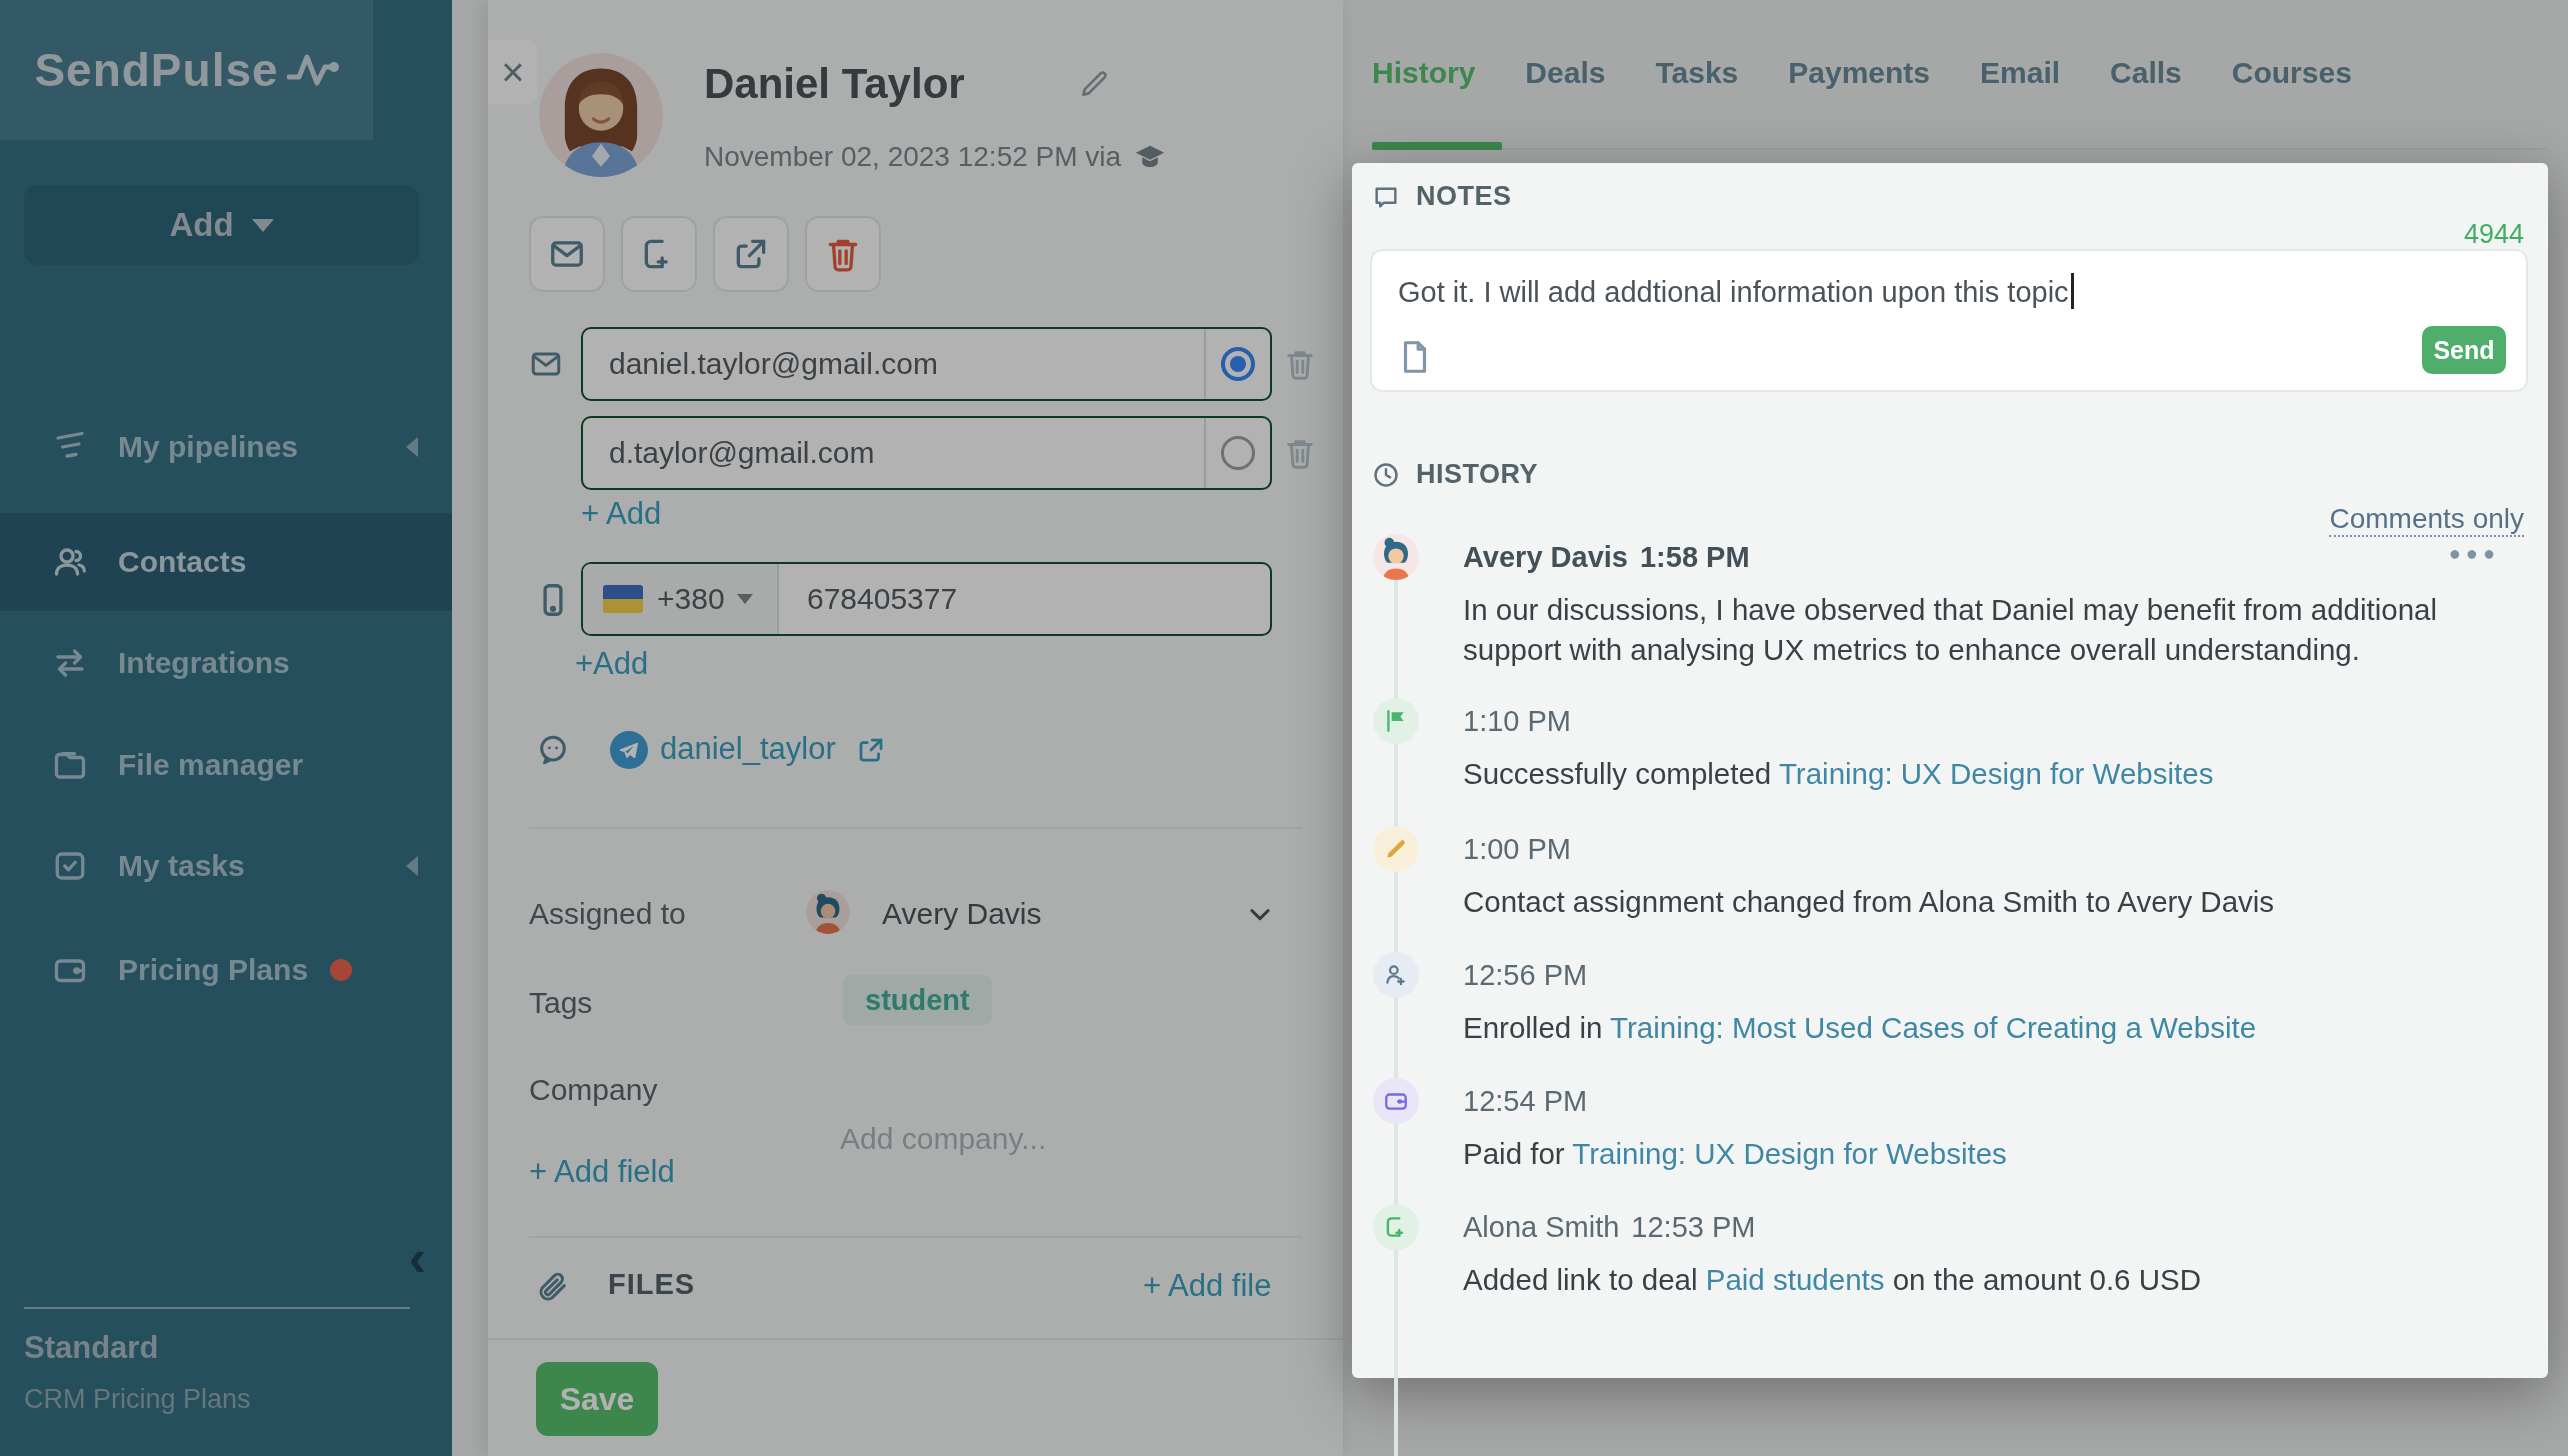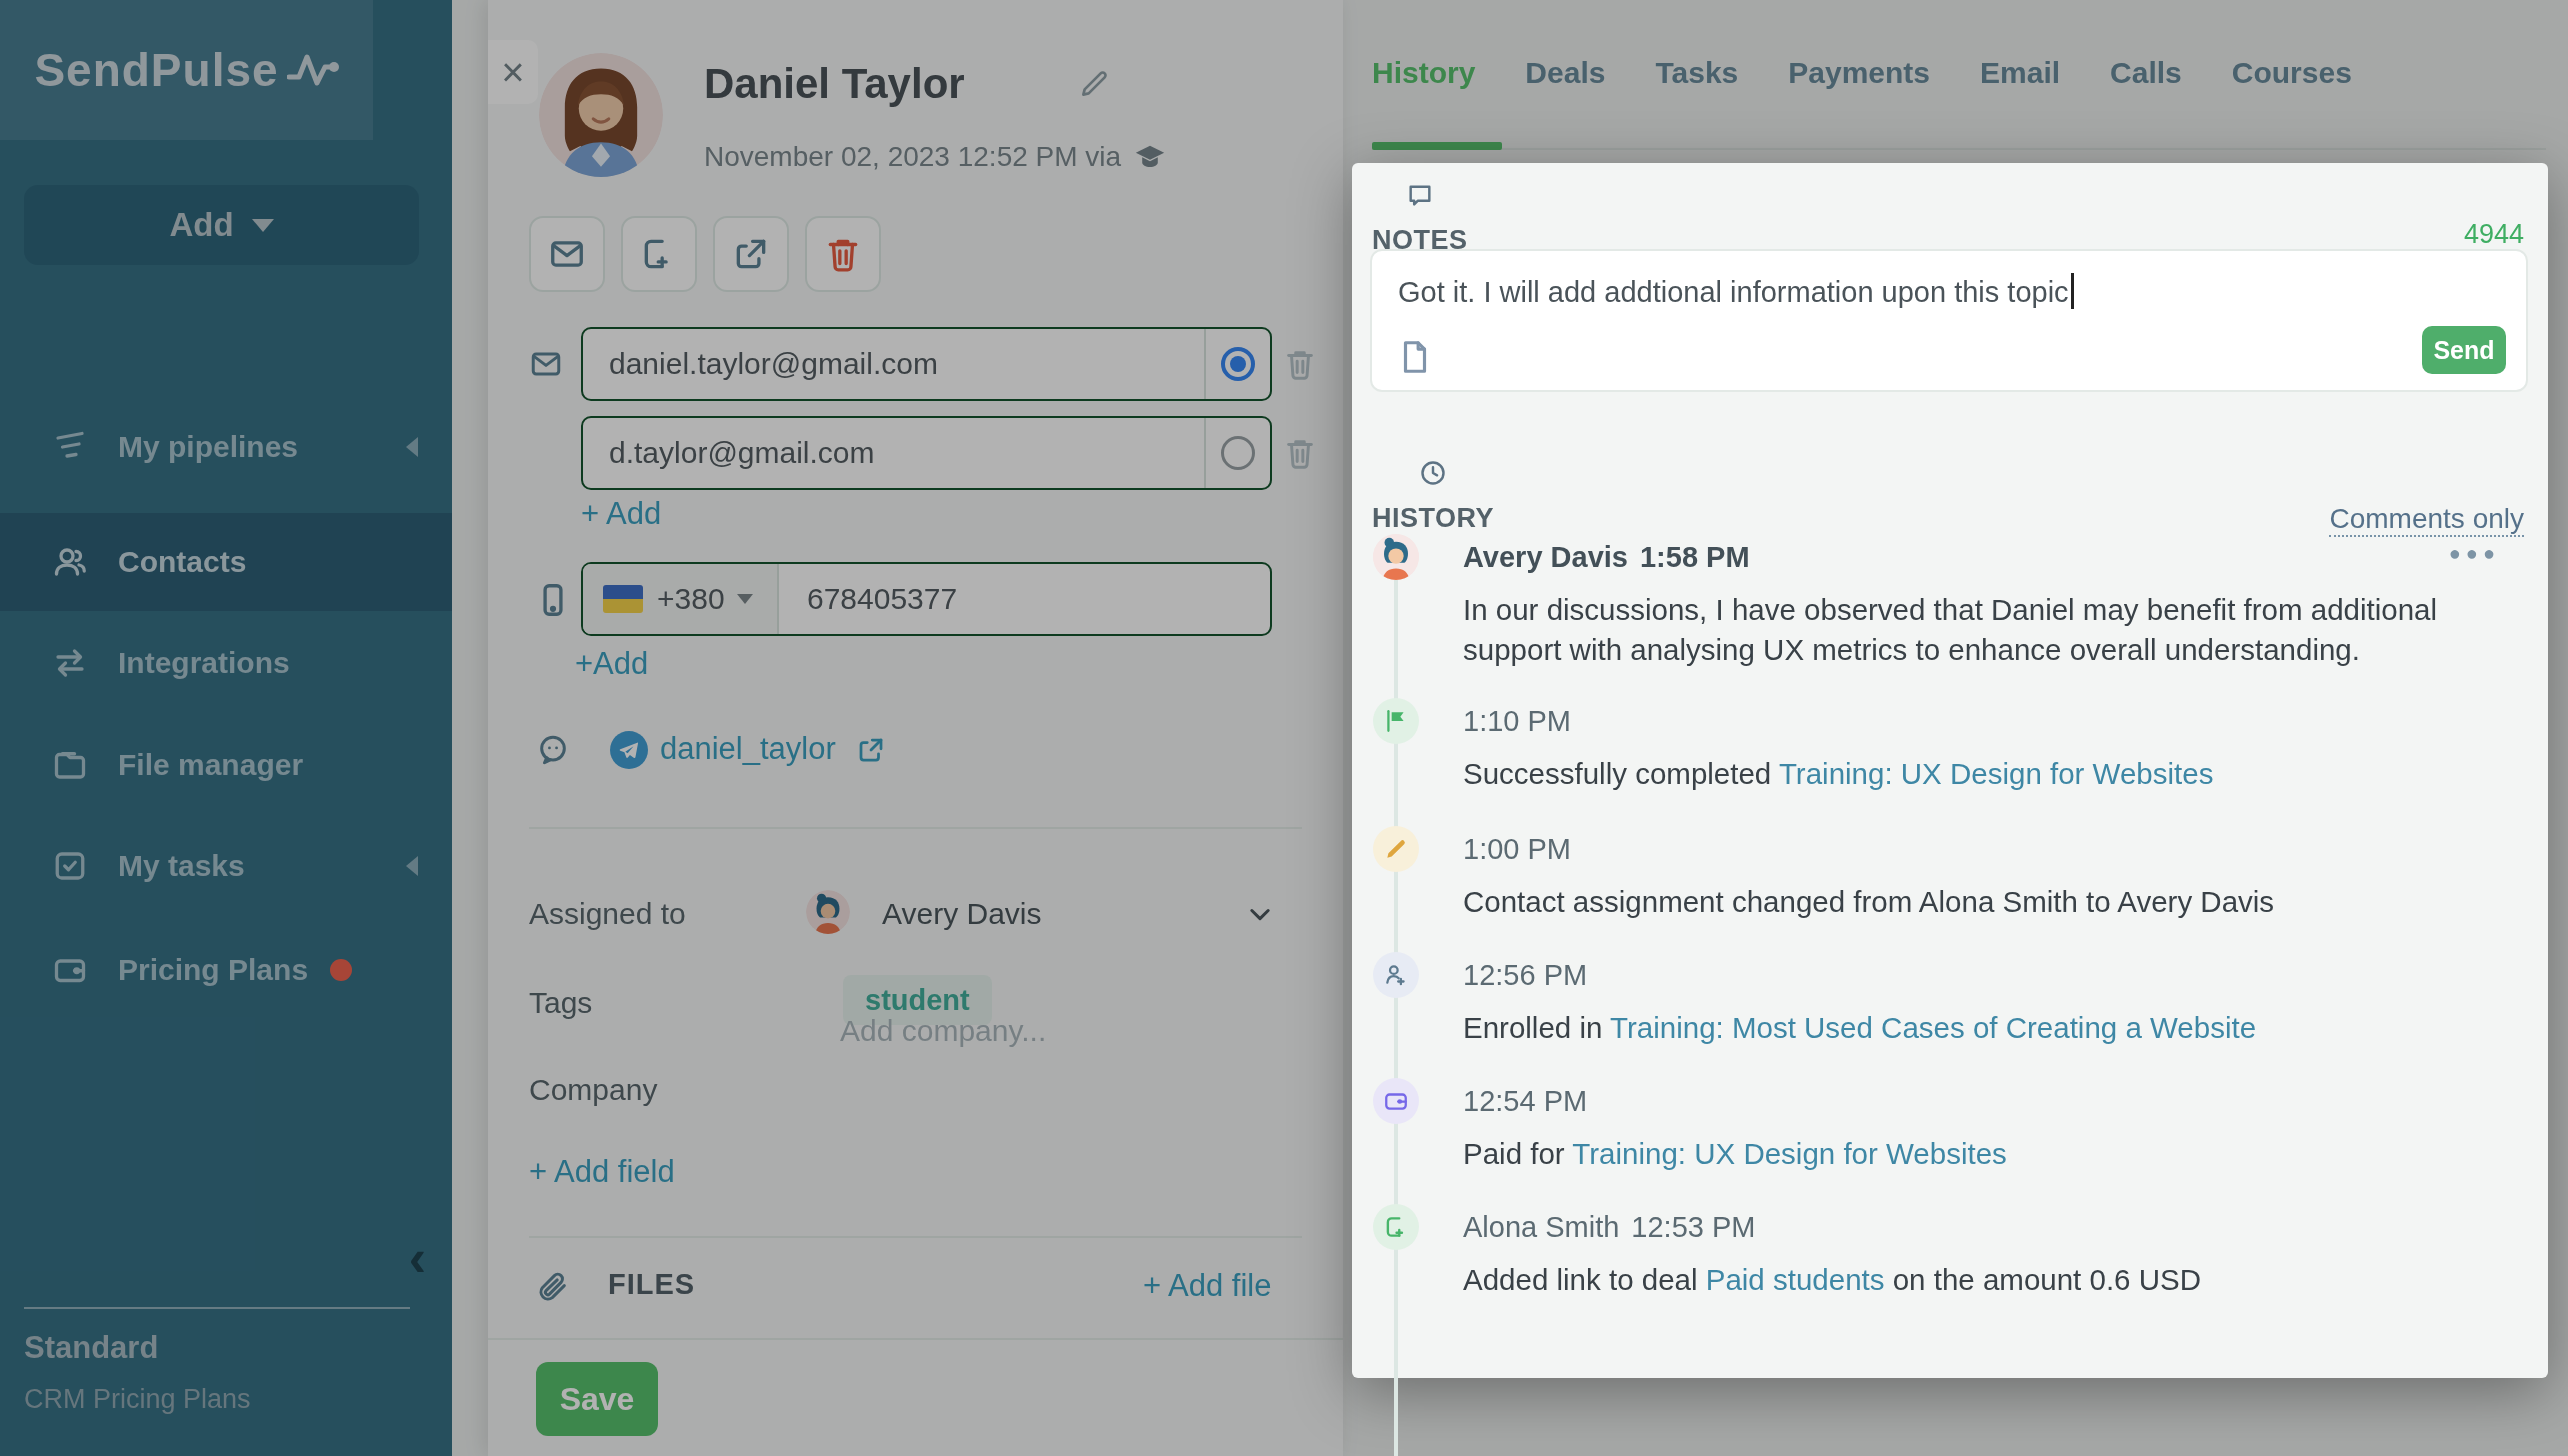--- a/index.html
+++ b/index.html
@@ -52,39 +52,39 @@
   .code-caret { width:0; height:0; border-left:8px solid transparent; border-right:8px solid transparent; border-top:10px solid #7d878b; margin-left:12px; }
   #phone-num { position:absolute; left:224px; top:0; width:440px; height:70px; border:none; background:transparent; font-size:30px; color:#555e63; font-family:inherit; outline:none; }
   #tg-circle { position:absolute; left:122px; top:731px; width:38px; height:38px; border-radius:50%; background:#42a0d6; display:flex; align-items:center; justify-content:center; }
   #tg-circle svg { width:22px; height:22px; color:#fff; }
   .hr { position:absolute; left:41px; width:773px; height:2px; background:#e4ece8; }
   .meta-label { position:absolute; left:41px; font-size:30px; color:#5a676d; }
   #assigned-avatar { position:absolute; left:318px; top:890px; width:44px; height:44px; border-radius:50%; overflow:hidden; cursor:pointer; }
   #assigned-name { position:absolute; left:394px; top:897px; font-size:30px; color:#4b565c; }
   #assigned-chevron { position:absolute; left:758px; top:900px; width:28px; height:28px; color:#4b565c; cursor:pointer; }
   #tag-chip { position:absolute; left:355px; top:975px; min-width:110px; height:50px; padding:0 22px; background:#e7f3ee; border-radius:8px; display:flex; align-items:center; justify-content:center; font-size:29px; font-weight:700; color:#43af9c; cursor:pointer; }
-  #company-input { position:absolute; left:352px; top:1008px; width:380px; height:46px; border:none; background:transparent; font-size:30px; color:#5a676d; font-family:inherit; outline:none; }
+  #company-input { position:absolute; left:352px; top:1116px; width:380px; height:46px; border:none; background:transparent; font-size:30px; color:#5a676d; font-family:inherit; outline:none; }
   #company-input::placeholder { color:#aab7bc; }
   #files-label { position:absolute; left:100px; top:1268px; font-size:29px; font-weight:700; letter-spacing:1px; color:#54626a;margin-left:20px; }
   #save-bar { position:absolute; left:0; top:1338px; width:855px; height:118px; border-top:2px solid #e4ece8; background:#f7f8f8; }
   #save-btn { position:absolute; left:48px; top:22px; width:122px; height:74px; background:#58c26e; border:none; border-radius:12px; color:#ffffff; font-size:32px; font-weight:700; font-family:inherit; cursor:pointer; }
 
   
   #tabs { position:absolute; left:1372px; top:56px; display:flex; gap:50px; z-index:10; }
   .tab { font-size:30px; font-weight:700; color:#698b9c; cursor:pointer; }
   .tab.active { color:#58c26e; }
   #tab-bar { position:absolute; left:1372px; top:142px; width:130px; height:8px; border-radius:2px; background:#58c26e; z-index:10; }
   #tab-line { position:absolute; left:1372px; top:148px; width:1174px; height:2px; background:#dfe5e3; z-index:9; }
 
   
   #dim { position:absolute; left:0; top:0; width:2568px; height:1456px; background:rgba(0,0,0,.30); z-index:40; pointer-events:none; }
 
   
   #panel { position:absolute; left:1352px; top:163px; width:1196px; height:1215px; background:#f3f5f4; border-radius:6px; box-shadow:0 14px 60px rgba(0,0,0,.35); z-index:60; }
-  .sec-head { position:absolute; display:flex; align-items:center; gap:16px; color:#54626a;flex-direction:column; }
+  .sec-head { position:absolute; display:flex; align-items:center; gap:16px; color:#54626a; }
   .sec-head svg { width:28px; height:28px; color:#5d7384; }
   .sec-title { font-size:27px; font-weight:700; letter-spacing:.5px; }
   #note-counter { position:absolute; right:24px; top:56px; font-size:27px; color:#3fae63; }
   #note-card { position:absolute; left:18px; top:86px; width:1158px; height:143px; background:#ffffff; border:2px solid #e3e9e6; border-radius:12px; cursor:text; }
   #note-text { position:absolute; left:26px; top:22px; font-size:29px; color:#4a5359; white-space:pre; }
   #note-caret { display:inline-block; width:3px; height:36px; background:#222; vertical-align:-7px; margin-left:2px; }
   #note-file { position:absolute; left:24px; bottom:14px; width:38px; height:38px; color:#8094aa; cursor:pointer; }
   #send-btn { position:absolute; right:20px; bottom:16px; width:84px; height:48px; background:#4fae6b; color:#fff; border:none; border-radius:10px; font-size:25px; font-weight:700; font-family:inherit; cursor:pointer; }
   #comments-only { position:absolute; right:24px; top:300px; font-size:28px; color:#55718a; border-bottom:2px dotted #7793a8; cursor:pointer;margin-top:40px; }
   #tl-line { position:absolute; left:42px; top:390px; width:4px; height:972px; background:#dce7e3; }

